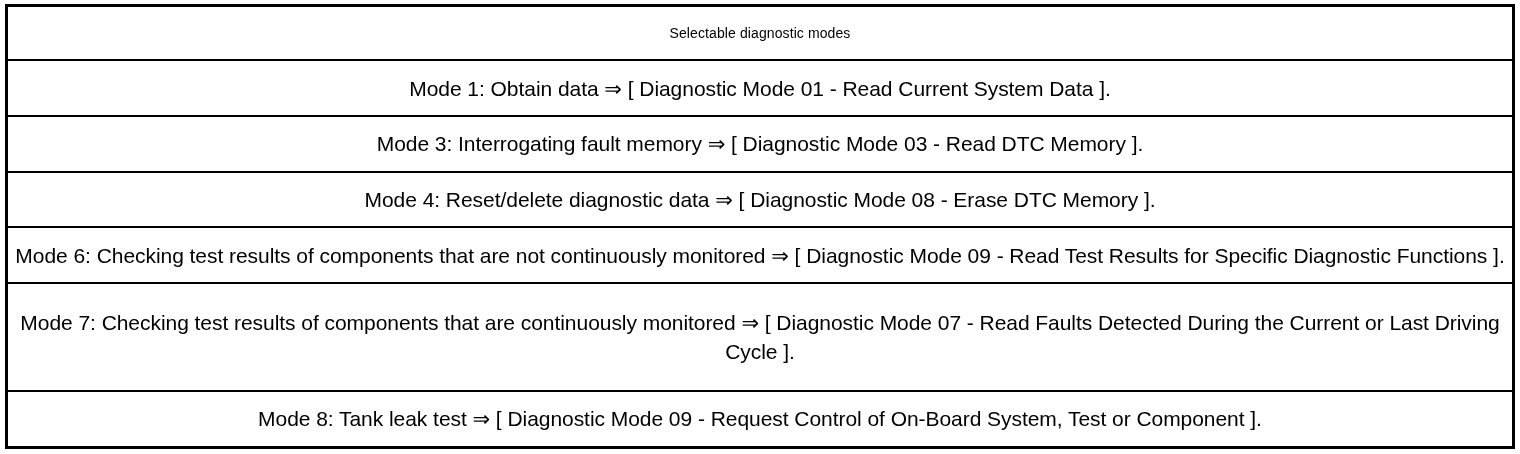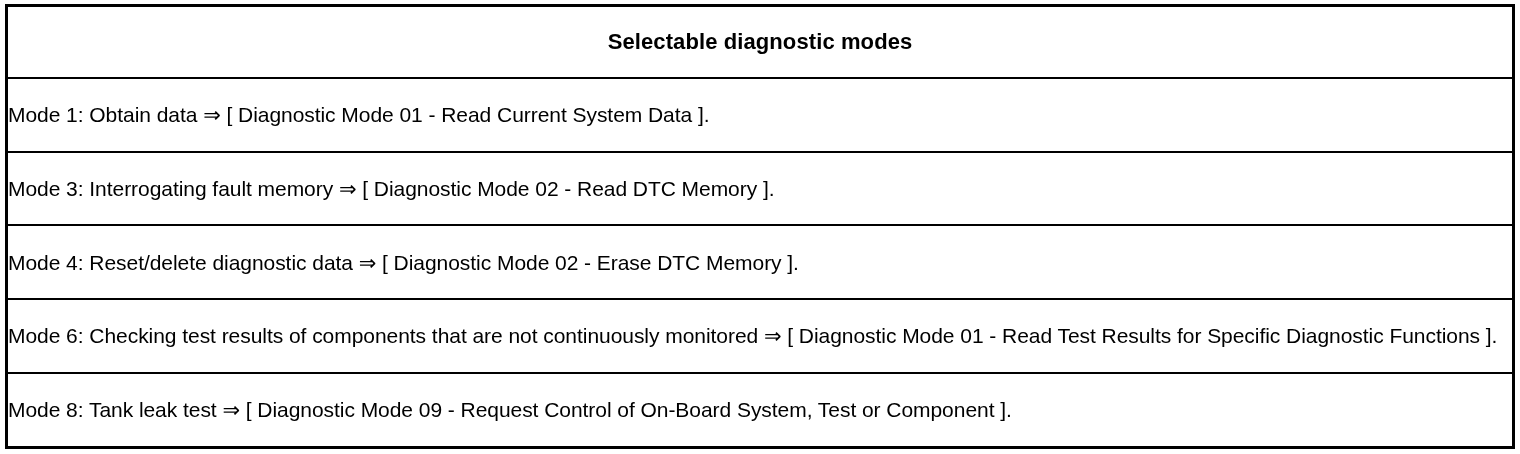--- a/index.html
+++ b/index.html
@@ -31,70 +31,76 @@
   }
 
   table.diag-table td {
     border: 2px solid #000000;
     padding: 0;
     vertical-align: middle;
   }
 
   .header-cell {
     text-align: center;
-    font-weight: bold;
-    font-size: 22px;
+    font-weight: normal;
+    font-size: 14px;
     line-height: 28px;
     padding: 5px 4px 6px 4px;
     letter-spacing: 0.1px;
     margin-left: 42px;
   }
 
   .row-cell {
     text-align: left;
     font-size: 21px;
     line-height: 29px;
     padding: 5px 4px 6px 5px;
     white-space: normal;
     letter-spacing: -0.05px;
   }
 
   .row-cell .txt {
     display: block;
+    text-align: center;
   }
 </style>
 </head>
 <body>
 
 <div class="table-wrap">
   <table class="diag-table">
     <tbody>
       <tr>
         <td class="header-cell">
           <span>Selectable diagnostic modes</span>
         </td>
       </tr>
       <tr>
         <td class="row-cell">
           <span class="txt">Mode 1: Obtain data ⇒ [ Diagnostic Mode 01 - Read Current System Data ].</span>
         </td>
       </tr>
       <tr>
         <td class="row-cell">
-          <span class="txt">Mode 3: Interrogating fault memory ⇒ [ Diagnostic Mode 02 - Read DTC Memory ].</span>
+          <span class="txt">Mode 3: Interrogating fault memory ⇒ [ Diagnostic Mode 03 - Read DTC Memory ].</span>
         </td>
       </tr>
       <tr>
         <td class="row-cell">
-          <span class="txt">Mode 4: Reset/delete diagnostic data ⇒ [ Diagnostic Mode 02 - Erase DTC Memory ].</span>
+          <span class="txt">Mode 4: Reset/delete diagnostic data ⇒ [ Diagnostic Mode 08 - Erase DTC Memory ].</span>
         </td>
       </tr>
       <tr>
         <td class="row-cell">
-          <span class="txt">Mode 6: Checking test results of components that are not continuously monitored ⇒ [ Diagnostic Mode 01 - Read Test Results for Specific Diagnostic Functions ].</span>
+          <span class="txt">Mode 6: Checking test results of components that are not continuously monitored ⇒ [ Diagnostic Mode 09 - Read Test Results for Specific Diagnostic Functions ].</span>
+        </td>
+      </tr>
+      <tr>
+        <td class="row-cell">
+          <span class="txt">Mode 7: Checking test results of components that are continuously monitored ⇒ [ Diagnostic Mode 07 - Read Faults Detected During the Current or Last Driving Cycle ].</span>
         </td>
       </tr>
       <tr>
         <td class="row-cell">
           <span class="txt">Mode 8: Tank leak test ⇒ [ Diagnostic Mode 09 - Request Control of On-Board System, Test or Component ].</span>
         </td>
       </tr>
     </tbody>
   </table>
 </div>

